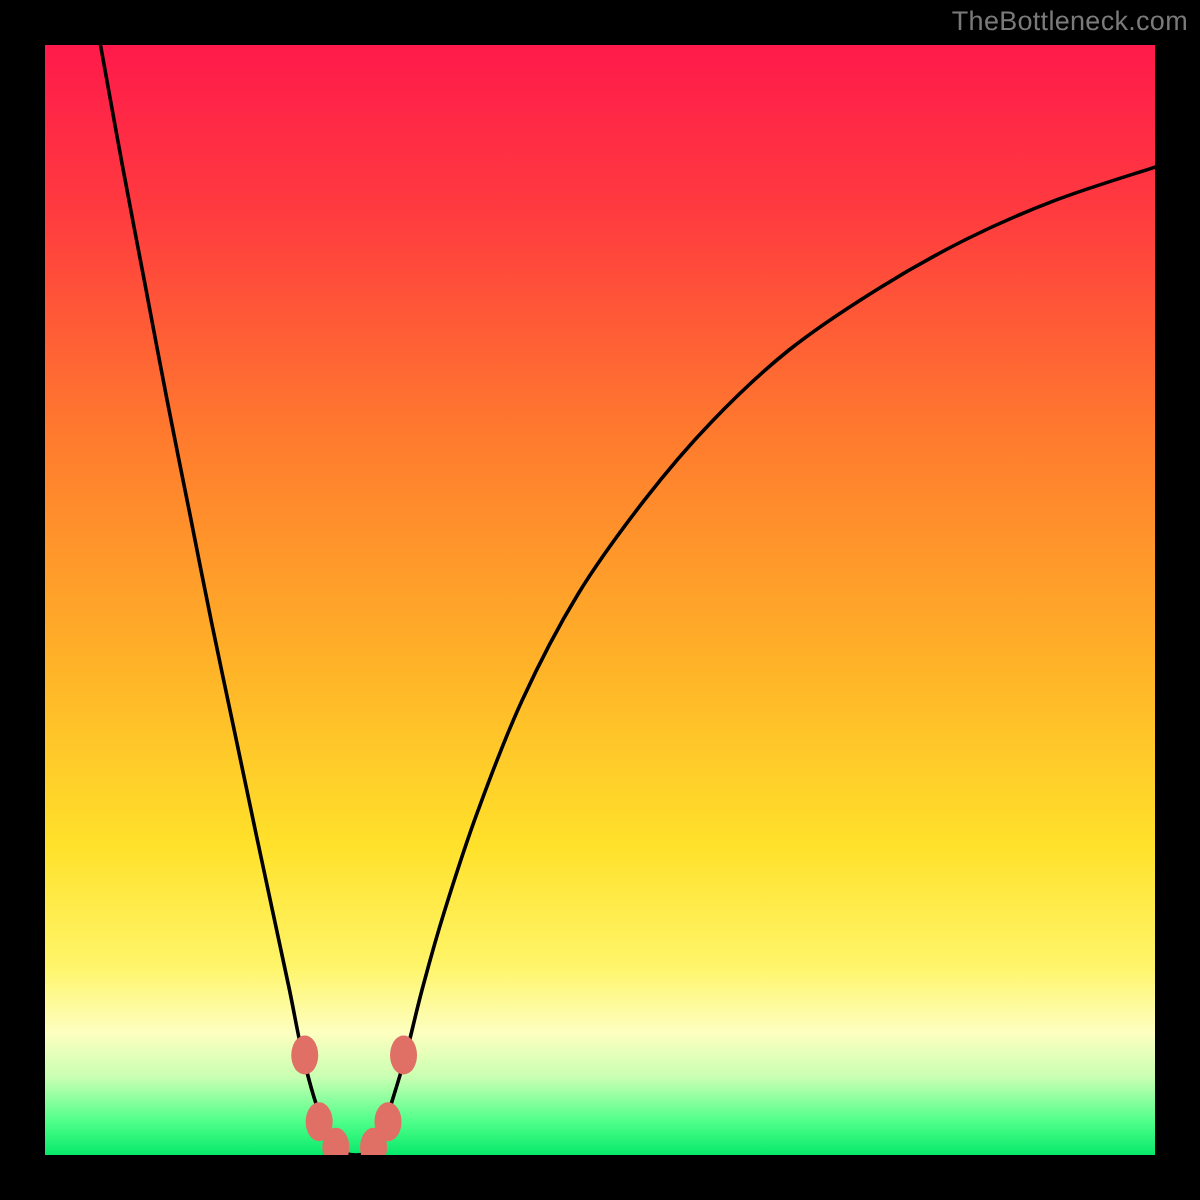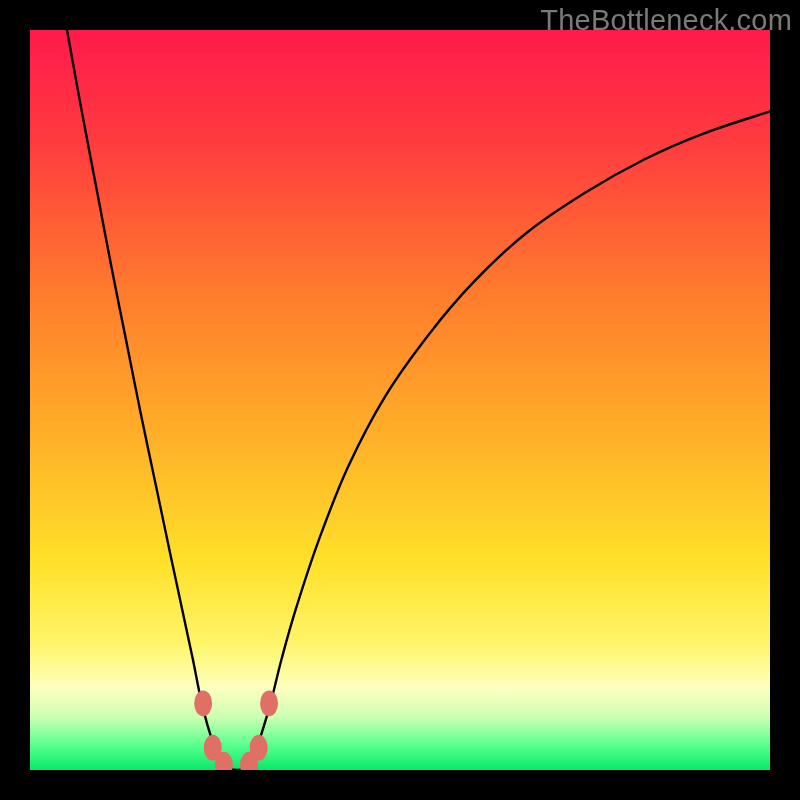--- a/index.html
+++ b/index.html
@@ -24,21 +24,21 @@
     left: 0;
     top: 0;
     width: 740px;
     height: 740px;
   }
   .watermark {
     position: absolute;
     top: 4px;
     right: 8px;
     color: #7a7a7a;
-    font-size: 29px;
+    font-size: 18px;
     font-weight: 400;
     letter-spacing: 0.2px;
     user-select: none;
   }
   svg { display: block; }
 </style>
 </head>
 <body>
 
 <div class="frame">

